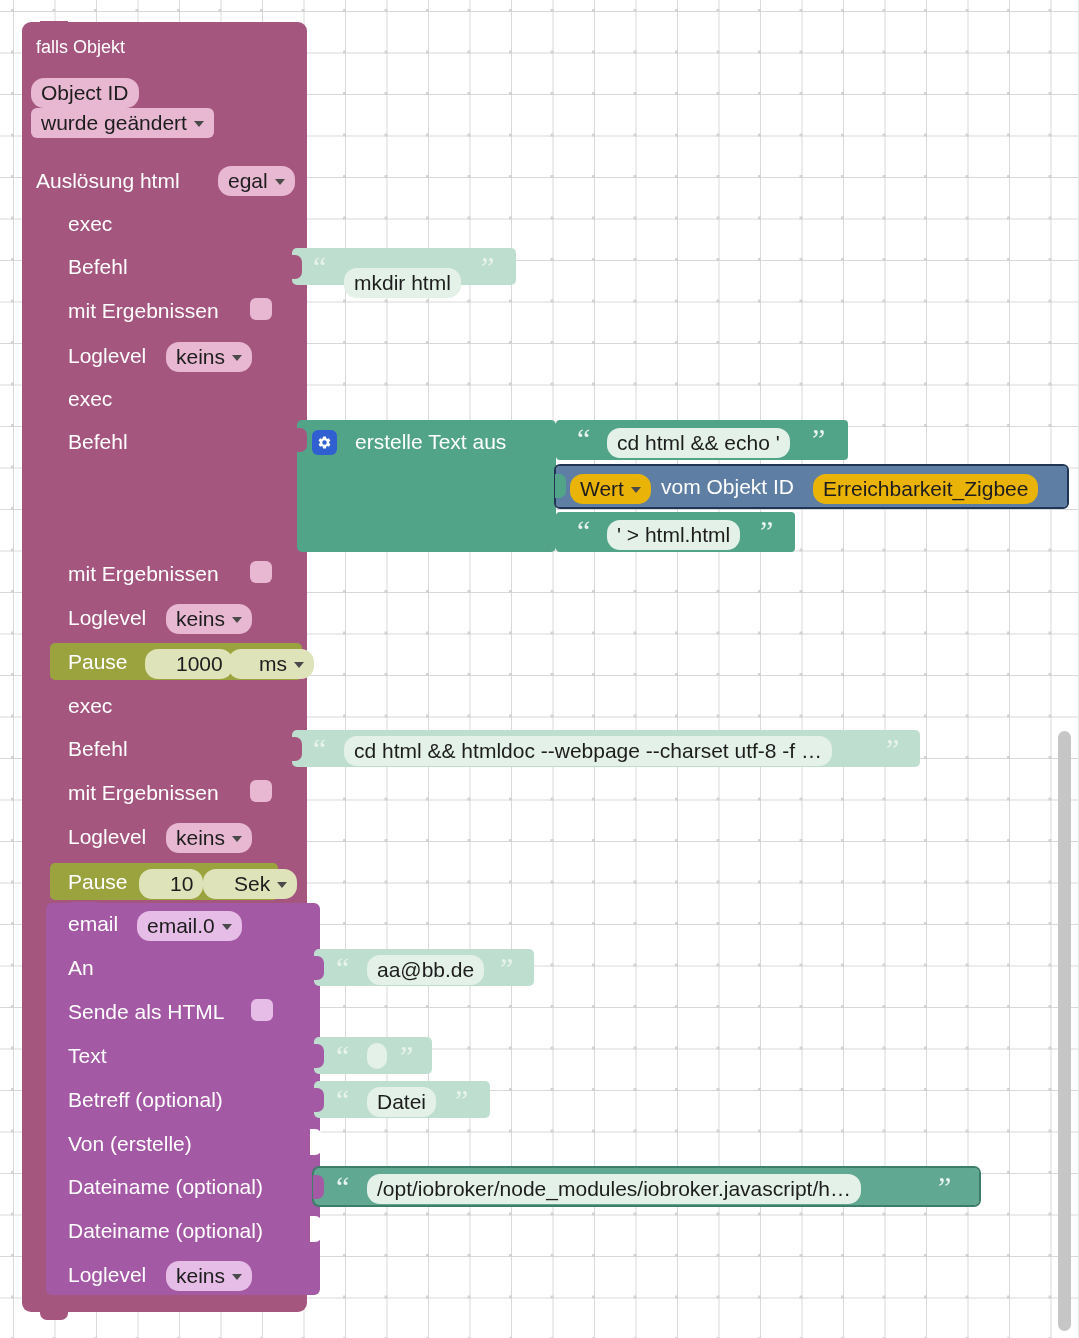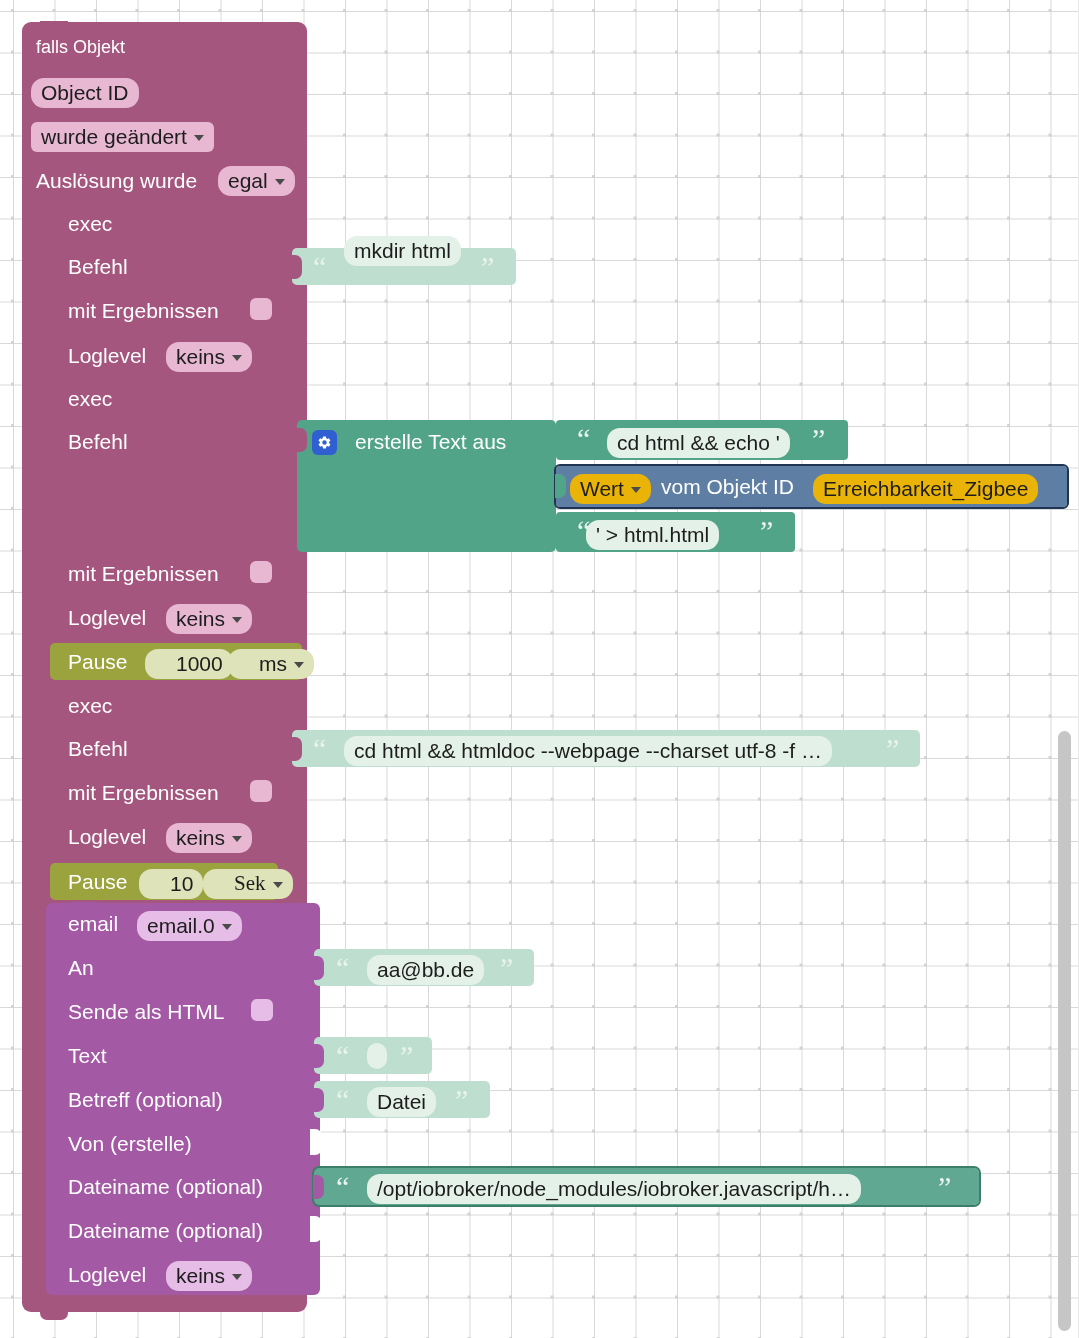--- a/index.html
+++ b/index.html
@@ -121,26 +121,26 @@
 <div class="blk c-rose" style="left:22px; top:22px; width:285px; height:1285px; border-radius:9px 9px 9px 9px;">
   <div class="notch-top c-rose" style="background:#a4567e;"></div>
 </div>
 
 <div class="blk" style="left:44px; top:200px; width:263px; height:1085px; background:transparent;"></div>
 
 <div class="blk lbl" style="left:36px; top:38px; font-size:18px;">falls Objekt</div>
 
 <div class="blk field c-rose-f" style="left:31px; top:78px;">Object ID</div>
 
-<div class="blk field c-rose-f" style="left:31px; top:122px;border-radius:6px;">
+<div class="blk field c-rose-f" style="left:31px; top:108px;border-radius:6px;">
   <span>wurde geändert</span>
   <span class="caret"></span>
 </div>
 
-<div class="blk lbl" style="left:36px; top:170px;">Auslösung wurde</div>
+<div class="blk lbl" style="left:36px; top:170px;">Auslösung html</div>
 <div class="blk field c-rose-f" style="left:218px; top:166px;">
   <span>egal</span>
   <span class="caret"></span>
 </div>
 
 <div class="blk c-rose" style="left:46px; top:203px; width:252px; height:172px; border-radius:8px 8px 0 0;">
   <div class="notch-top" style="background:#a4567e; left:24px;"></div>
 </div>
 <div class="blk lbl" style="left:68px; top:213px;">exec</div>
 <div class="blk lbl" style="left:68px; top:256px;">Befehl</div>
@@ -149,21 +149,21 @@
 <div class="blk lbl" style="left:68px; top:345px;">Loglevel</div>
 <div class="blk field c-rose-f" style="left:166px; top:342px;">
   <span>keins</span>
   <span class="caret"></span>
 </div>
 
 <div class="blk c-mint" style="left:292px; top:248px; width:224px; height:37px; border-radius:5px;">
   <div class="socket" style="left:-1px; top:7px; background:#a4567e;"></div>
 </div>
 <div class="blk quote" style="left:313px; top:252px; color:#e8f3ec;">“</div>
-<div class="blk field c-mint-f" style="left:344px; top:236px;">mkdir html</div>
+<div class="blk field c-mint-f" style="left:344px; top:268px;">mkdir html</div>
 <div class="blk quote" style="left:481px; top:252px; color:#e8f3ec;">”</div>
 
 <div class="blk c-rose" style="left:46px; top:378px; width:252px; height:260px;">
   <div class="notch-top" style="background:#a4567e; left:24px;"></div>
 </div>
 <div class="blk lbl" style="left:68px; top:388px;">exec</div>
 <div class="blk lbl" style="left:68px; top:431px;">Befehl</div>
 <div class="blk lbl" style="left:68px; top:563px;">mit Ergebnissen</div>
 <div class="blk checkbox c-rose-f" style="left:250px; top:561px;"></div>
 <div class="blk lbl" style="left:68px; top:607px;">Loglevel</div>
@@ -196,21 +196,21 @@
   <span>Wert</span>
   <span class="caret"></span>
 </div>
 <div class="blk lbl" style="left:661px; top:476px;">vom Objekt ID</div>
 <div class="blk field c-blue-f" style="left:813px; top:474px;">Erreichbarkeit_Zigbee</div>
 
 <div class="blk c-teal" style="left:556px; top:512px; width:239px; height:40px; border-radius:4px;">
   <div class="socket" style="left:-1px; top:8px; background:#52a489;"></div>
 </div>
 <div class="blk quote teal" style="left:577px; top:516px;">“</div>
-<div class="blk field c-mint-f" style="left:586px; top:520px;">' &gt; html.html</div>
+<div class="blk field c-mint-f" style="left:607px; top:520px;">' &gt; html.html</div>
 <div class="blk quote teal" style="left:760px; top:516px;">”</div>
 
 <div class="blk c-olive" style="left:50px; top:643px; width:252px; height:37px; border-radius:5px;">
 </div>
 <div class="blk lbl" style="left:68px; top:651px;">Pause</div>
 <div class="blk field c-olive-f" style="left:145px; top:649px;">1000</div>
 <div class="blk field c-olive-f" style="left:228px; top:649px;">
   <span>ms</span>
   <span class="caret"></span>
 </div>
@@ -232,21 +232,21 @@
   <div class="socket" style="left:-1px; top:7px; background:#a4567e;"></div>
 </div>
 <div class="blk quote" style="left:313px; top:734px; color:#e8f3ec;">“</div>
 <div class="blk field c-mint-f" style="left:344px; top:736px;">cd html &amp;&amp; htmldoc --webpage --charset utf-8 -f …</div>
 <div class="blk quote" style="left:886px; top:734px; color:#e8f3ec;">”</div>
 
 <div class="blk c-olive" style="left:50px; top:863px; width:228px; height:37px; border-radius:5px;">
 </div>
 <div class="blk lbl" style="left:68px; top:871px;">Pause</div>
 <div class="blk field c-olive-f" style="left:139px; top:869px;">10</div>
-<div class="blk field c-olive-f" style="left:203px; top:869px;font-family:Liberation Serif, serif;">
+<div class="blk field c-olive-f" style="left:203px; top:869px;">
   <span>Sek</span>
   <span class="caret"></span>
 </div>
 
 <div class="blk c-purple" style="left:46px; top:903px; width:274px; height:392px; border-radius:6px 6px 6px 6px;">
   <div class="notch-top" style="background:#a459a4; left:24px;"></div>
 </div>
 <div class="blk lbl" style="left:68px; top:913px;">email</div>
 <div class="blk field c-purple-f" style="left:137px; top:911px;justify-content:flex-end;">
   <span>email.0</span>

